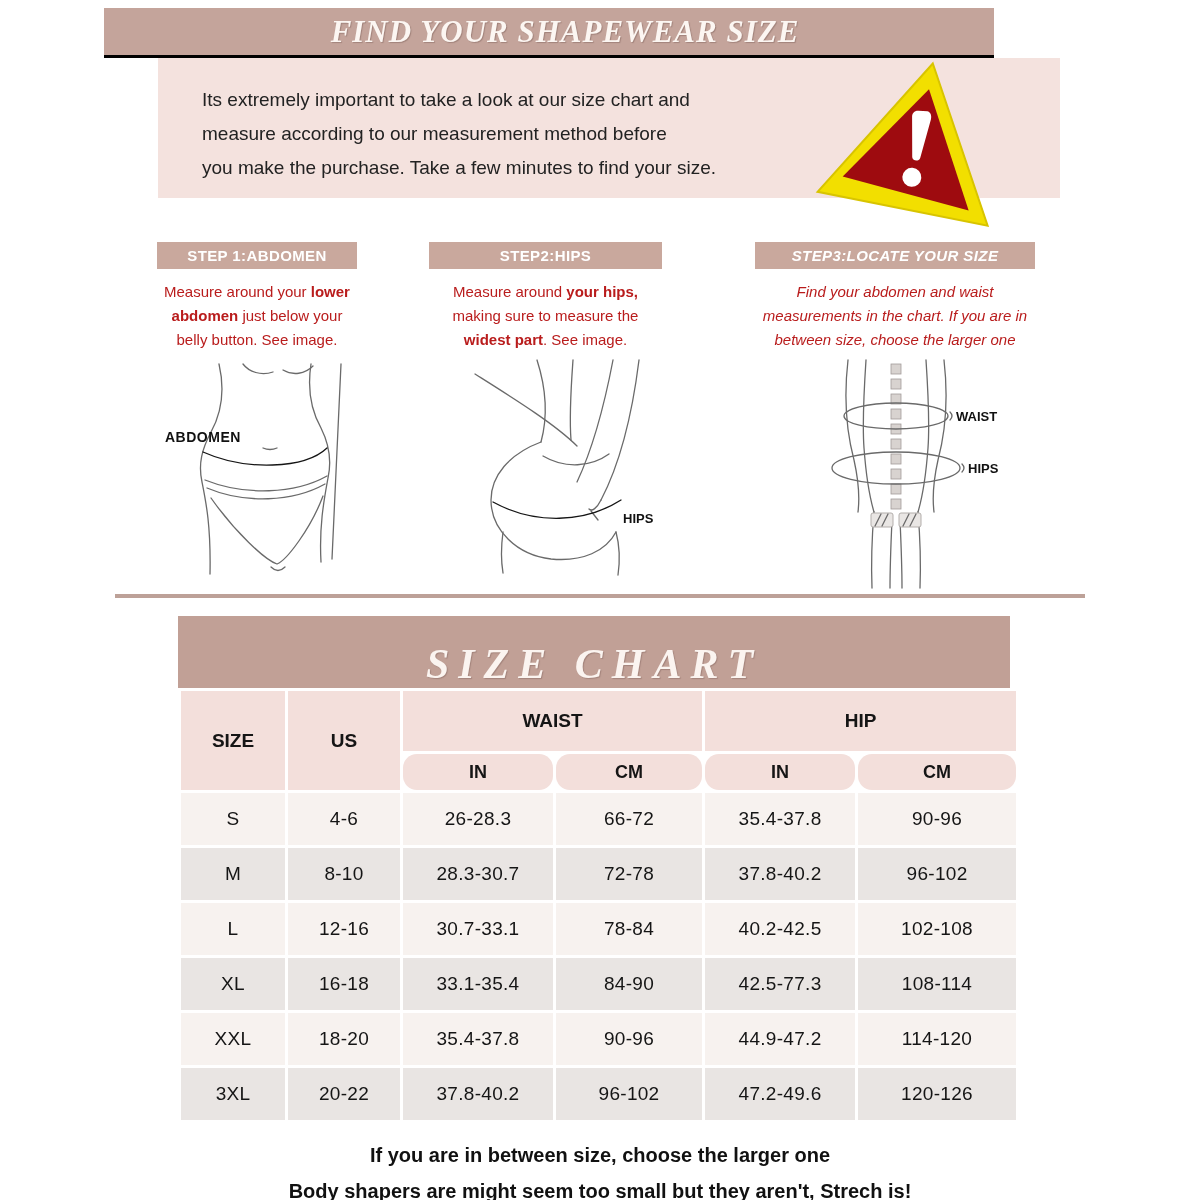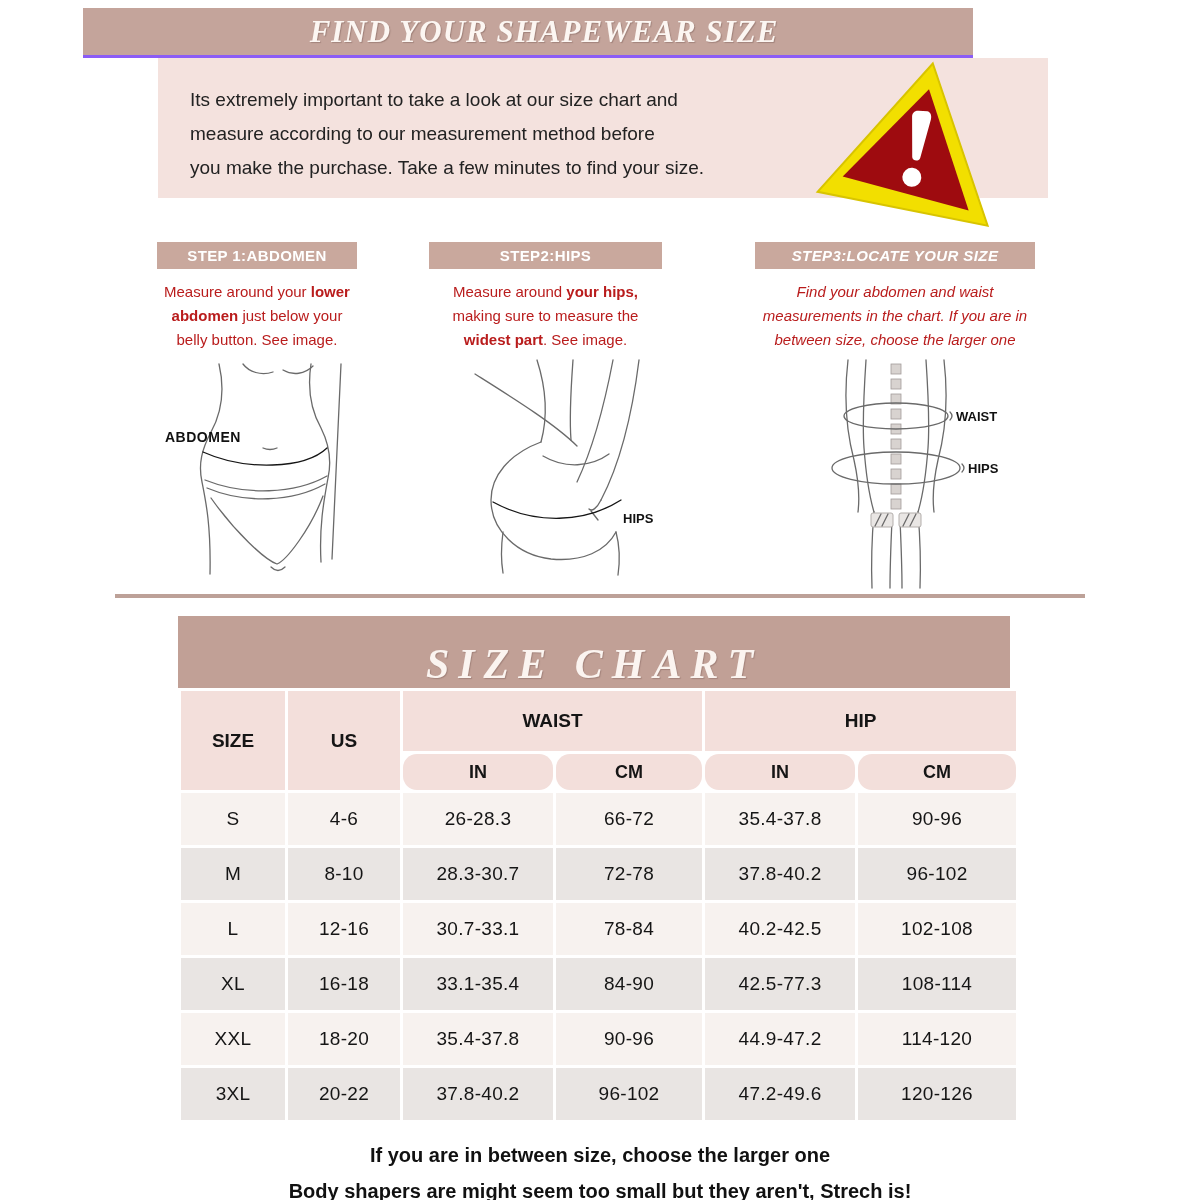--- a/index.html
+++ b/index.html
@@ -5,31 +5,31 @@
   html,body{margin:0;padding:0;}
   body{
     width:1200px;height:1200px;background:#ffffff;
     font-family:"Liberation Sans", sans-serif;
     position:relative;overflow:hidden;color:#1c1c1c;
   }
   .content{position:absolute;left:0;top:0;width:1200px;}
 
   
   .top-banner{
-    margin:8px 0 0 83px;width:890px;height:50px;
-    background:#c4a49b;border-bottom:3px solid #8b5cf6;
+    margin:8px 0 0 104px;width:890px;height:50px;
+    background:#c4a49b;border-bottom:3px solid #000000;
     display:flex;align-items:center;justify-content:center;box-sizing:border-box;padding-left:32px;
   }
   .top-banner-text{
     font-family:"Liberation Serif", serif;font-style:italic;font-weight:bold;
     font-size:31px;color:#fcf6f2;letter-spacing:1px;text-shadow:1px 1px 1px rgba(120,90,85,.45);
   }
 
   
-  .intro-box{margin:0 8px 0 158px;width:890px;height:140px;background:#f4e2de;position:relative;}
+  .intro-box{margin:0 8px 0 158px;width:890px;height:140px;background:#f4e2de;position:relative;padding-left:12px;}
   .intro-text{padding:25px 0 0 32px;font-size:19px;line-height:34px;color:#222;}
   .intro-line{display:block;}
   .warning-wrap{position:absolute;left:655px;top:2px;width:190px;height:172px;overflow:visible;}
 
   
   .steps-row{margin:44px 0 0 157px;width:878px;display:flex;}
   .step-col{display:flex;flex-direction:column;}
   .step-col.c1{width:200px;}
   .step-col.c2{width:233px;margin-left:72px;}
   .step-col.c3{width:280px;margin-left:93px;font-style:italic;}

